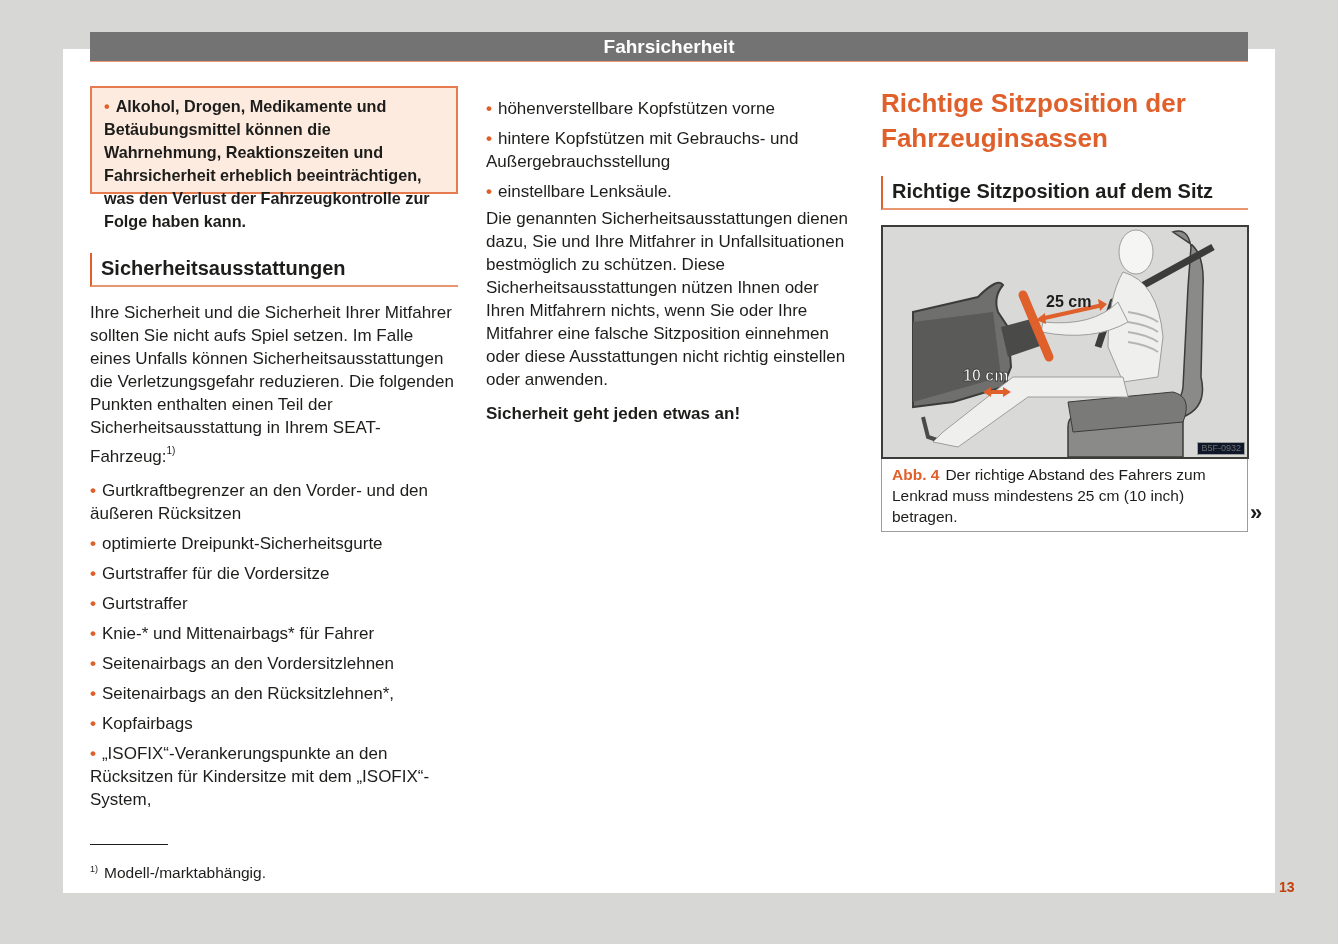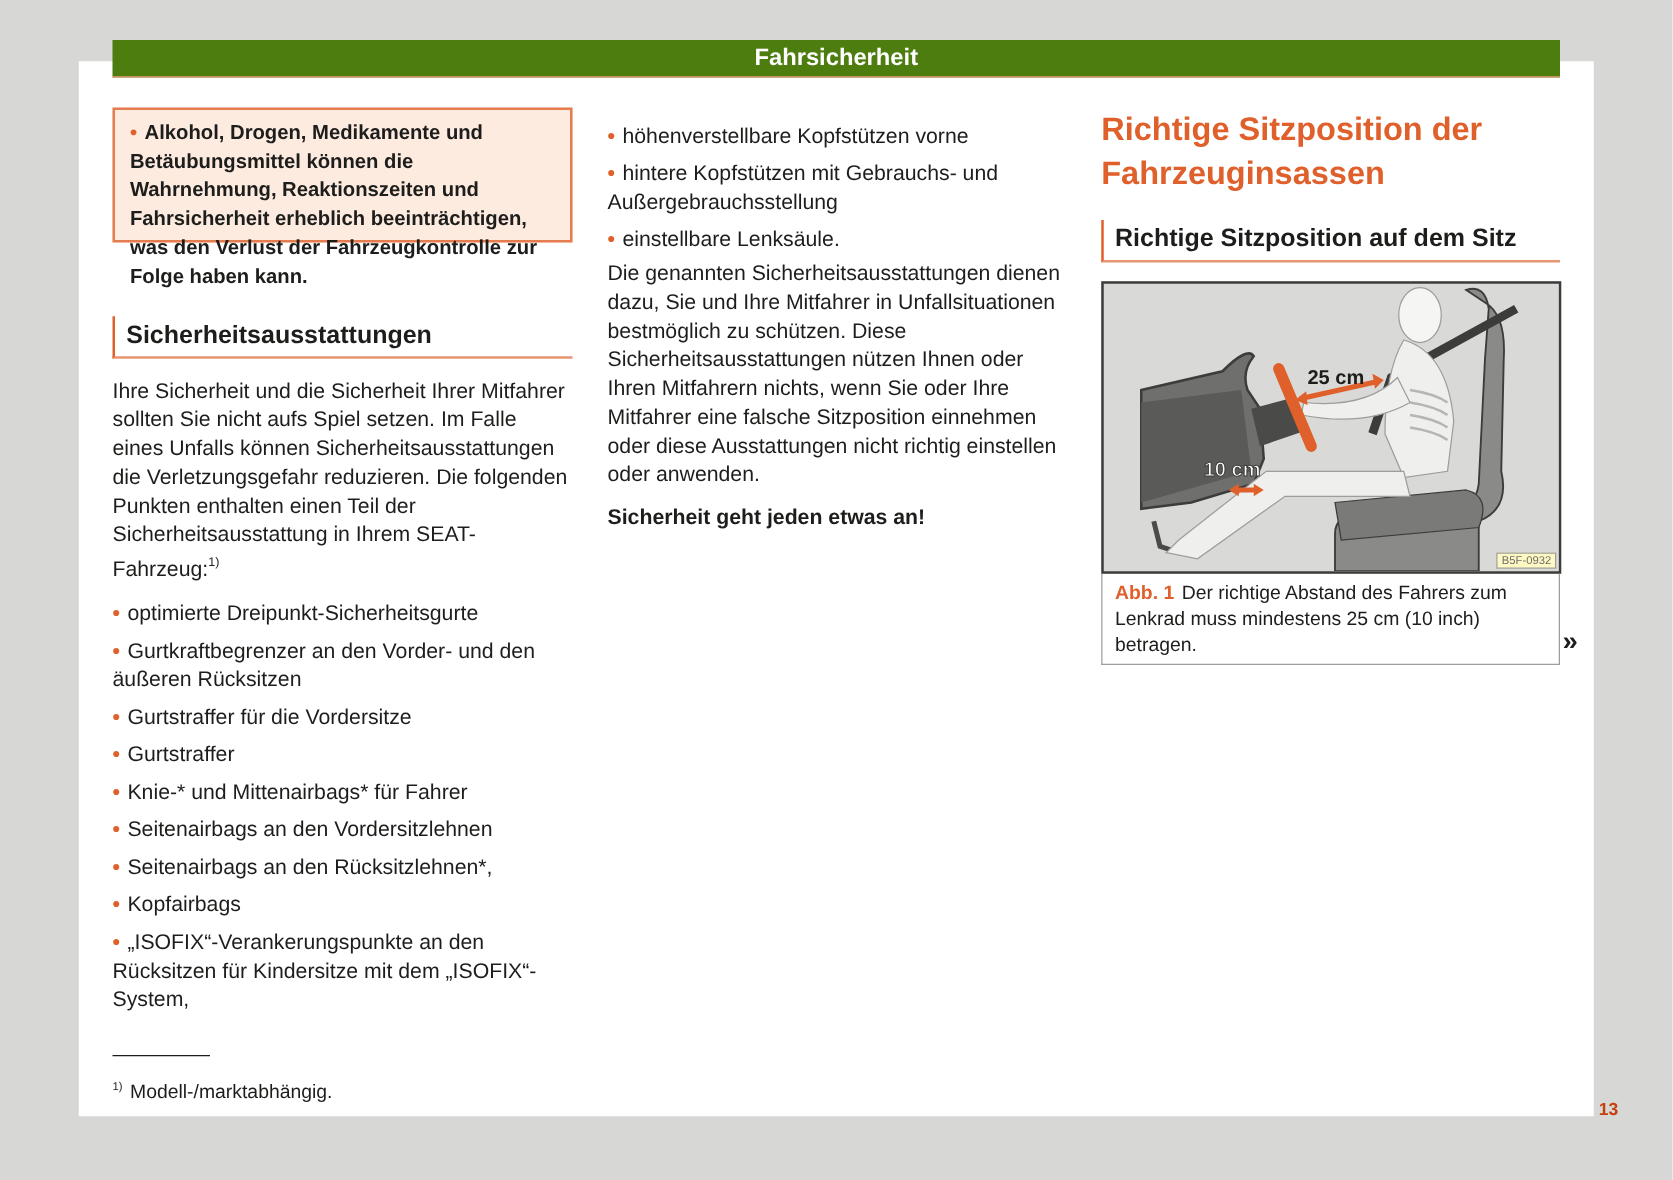--- a/index.html
+++ b/index.html
@@ -14,21 +14,21 @@
     .page {
       position: absolute;
       left: 63px; top: 49px;
       width: 1212px; height: 844px;
       background: #ffffff;
     }
     .header-bar {
       position: absolute;
       left: 90px; top: 32px;
       width: 1158px; height: 30px;
-      background: #4d7c0f;
+      background: #737373;
       border-bottom: 1px solid #ec9b78;
       box-sizing: border-box;
       display: flex; align-items: center; justify-content: center;
       color: #ffffff;
       font-weight: bold;
       font-size: 19px;
       letter-spacing: 0px;
     }
 
     .warn-box {
@@ -100,21 +100,21 @@
     .figure {
       position: absolute; left: 881px; top: 225px;
       width: 368px; height: 234px;
       box-sizing: border-box;
       border: 2px solid #3c3c3b;
       background: #d9d9d8;
       overflow: hidden;
     }
     .fig-code {
       position: absolute; right: 2px; bottom: 2px;
-      background: #fef9c3;
+      background: #0f172a;
       border: 1px solid #9d9d9c;
       font-size: 9px; line-height: 11px;
       padding: 0 3px;
       color: #6f6f6e;
       font-family: "Liberation Sans", sans-serif;
     }
     .caption {
       position: absolute; left: 881px; top: 459px;
       width: 367px; height: 73px;
       box-sizing: border-box;
@@ -161,22 +161,22 @@
 
 <div class="section-heading h-sicherheit">
   <span>Sicherheitsausstattungen</span>
 </div>
 
 <div class="body-text para1" lang="de" style="hyphens:auto;">
   <span>Ihre Sicherheit und die Sicherheit Ihrer Mitfahrer sollten Sie nicht aufs Spiel setzen. Im Falle eines Unfalls können Sicherheitsausstattungen die Verletzungsgefahr reduzieren. Die folgenden Punkten enthalten einen Teil der Sicherheitsausstattung in Ihrem SEAT-Fahrzeug:</span><sup>1)</sup>
 </div>
 
 <ul class="list list1" lang="de" style="hyphens:auto;">
+  <li><span class="bullet">•</span><span>Gurtkraftbegrenzer an den Vorder- und den äußeren Rücksitzen</span></li>
   <li><span class="bullet">•</span><span>optimierte Dreipunkt-Sicherheitsgurte</span></li>
-  <li><span class="bullet">•</span><span>Gurtkraftbegrenzer an den Vorder- und den äußeren Rücksitzen</span></li>
   <li><span class="bullet">•</span><span>Gurtstraffer für die Vordersitze</span></li>
   <li><span class="bullet">•</span><span>Gurtstraffer</span></li>
   <li><span class="bullet">•</span><span>Knie-* und Mittenairbags* für Fahrer</span></li>
   <li><span class="bullet">•</span><span>Seitenairbags an den Vordersitzlehnen</span></li>
   <li><span class="bullet">•</span><span>Seitenairbags an den Rücksitzlehnen*,</span></li>
   <li><span class="bullet">•</span><span>Kopfairbags</span></li>
   <li><span class="bullet">•</span><span>„ISOFIX“-Verankerungspunkte an den Rücksitzen für Kindersitze mit dem „ISOFIX“-System,</span></li>
 </ul>
 
 <div class="footnote-rule"></div>
@@ -237,18 +237,18 @@
     <polygon points="100,165 108,160 108,170" fill="#e0602b"></polygon>
     <polygon points="128,165 120,160 120,170" fill="#e0602b"></polygon>
 
     <text x="163" y="80" font-family="Liberation Sans, sans-serif" font-size="16" font-weight="bold" fill="#1d1d1b">25 cm</text>
     <text x="80" y="154" font-family="Liberation Sans, sans-serif" font-size="16" font-weight="bold" fill="#ffffff" stroke="#3c3c3b" stroke-width="0.8">10 cm</text>
   </svg>
   <div class="fig-code">B5F-0932</div>
 </div>
 
 <div class="caption" lang="de" style="hyphens:auto;">
-  <span class="abb">Abb. 1</span><span>Der richtige Abstand des Fahrers zum Lenkrad muss mindestens 25 cm (10 inch) betragen.</span>
+  <span class="abb">Abb. 4</span><span>Der richtige Abstand des Fahrers zum Lenkrad muss mindestens 25 cm (10 inch) betragen.</span>
 </div>
 
 <div class="continue-arrow">»</div>
 
 <div class="page-number">13</div>
 
 </body></html>

